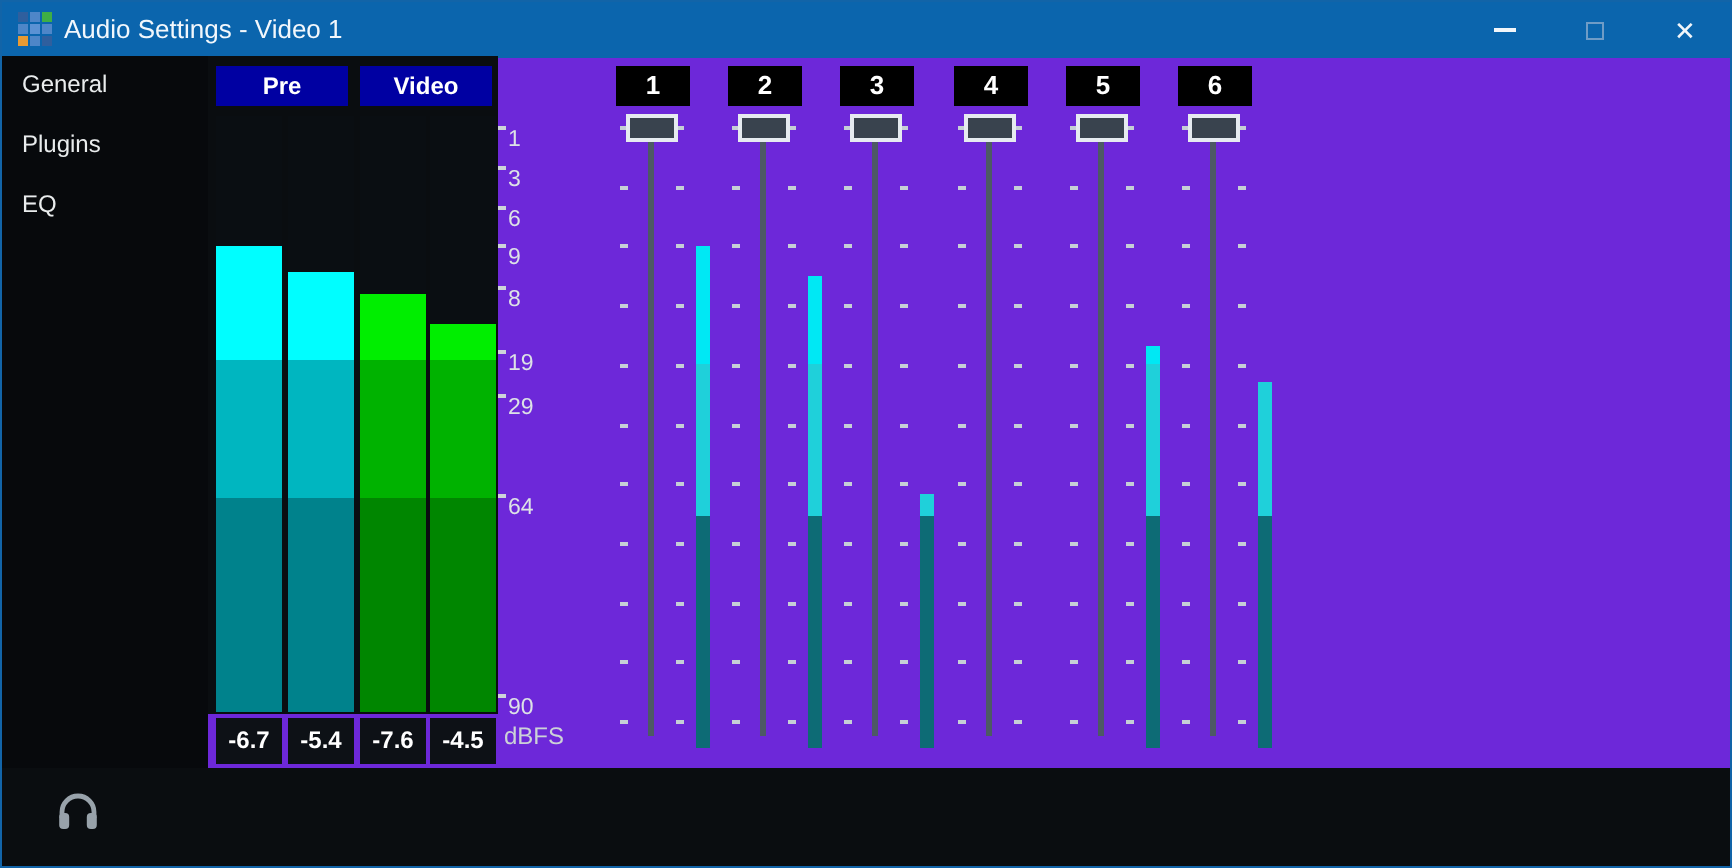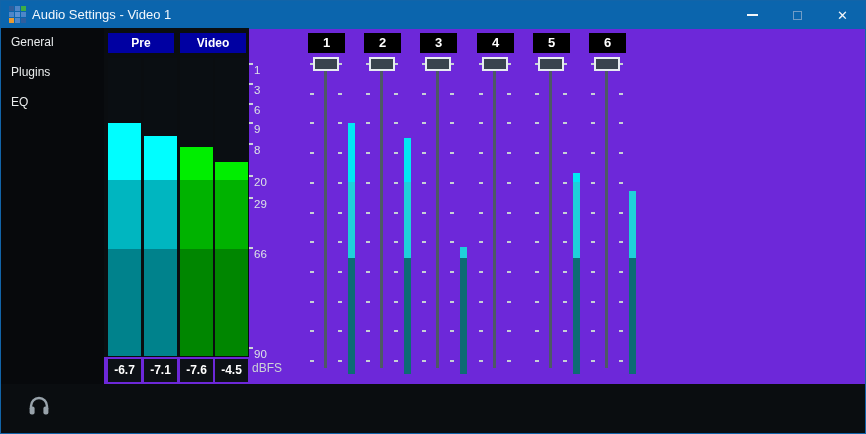--- a/index.html
+++ b/index.html
@@ -71,44 +71,44 @@
     </div>
 
   <div id="meter-backdrop"></div>
   <div id="meter-section">
       <div class="group-header" style="position: absolute; left: 107px; background: rgb(0, 0, 162);">Pre</div>
       <div class="" style="position: absolute; left: 107px; top: 57px; width: 33px; height: 298px; background: rgb(10, 14, 18);"></div>
       <div class="" style="position: absolute; left: 107px; top: 122px; width: 33px; height: 233px; background: linear-gradient(rgb(0, 254, 255) 0px, rgb(0, 254, 255) 57px, rgb(0, 182, 192) 57px, rgb(0, 182, 192) 126px, rgb(0, 130, 140) 126px, rgb(0, 130, 140) 233px);"></div>
       <div class="value-box" style="position: absolute; left: 107px;">-6.7</div>
       <div class="" style="position: absolute; left: 143px; top: 57px; width: 33px; height: 298px; background: rgb(10, 14, 18);"></div>
       <div class="" style="position: absolute; left: 143px; top: 135px; width: 33px; height: 220px; background: linear-gradient(rgb(0, 254, 255) 0px, rgb(0, 254, 255) 44px, rgb(0, 182, 192) 44px, rgb(0, 182, 192) 113px, rgb(0, 130, 140) 113px, rgb(0, 130, 140) 220px);"></div>
-      <div class="value-box" style="position: absolute; left: 143px;">-7.1</div>
+      <div class="value-box" style="position: absolute; left: 143px;">-5.4</div>
       <div class="group-header" style="position: absolute; left: 179px; background: rgb(0, 0, 162);">Video</div>
       <div class="" style="position: absolute; left: 179px; top: 57px; width: 33px; height: 298px; background: rgb(10, 14, 18);"></div>
       <div class="" style="position: absolute; left: 179px; top: 146px; width: 33px; height: 209px; background: linear-gradient(rgb(0, 238, 0) 0px, rgb(0, 238, 0) 33px, rgb(0, 178, 0) 33px, rgb(0, 178, 0) 102px, rgb(0, 134, 0) 102px, rgb(0, 134, 0) 209px);"></div>
       <div class="value-box" style="position: absolute; left: 179px;">-7.6</div>
       <div class="" style="position: absolute; left: 214px; top: 57px; width: 33px; height: 298px; background: rgb(10, 14, 18);"></div>
       <div class="" style="position: absolute; left: 214px; top: 161px; width: 33px; height: 194px; background: linear-gradient(rgb(0, 238, 0) 0px, rgb(0, 238, 0) 18px, rgb(0, 178, 0) 18px, rgb(0, 178, 0) 87px, rgb(0, 134, 0) 87px, rgb(0, 134, 0) 194px);"></div>
       <div class="value-box" style="position: absolute; left: 214px;">-4.5</div>
       <div class="scale-dash" style="position: absolute; left: 248px; top: 62px;"></div>
       <div class="scale-num" style="position: absolute; left: 253px; top: 63px;">1</div>
       <div class="scale-dash" style="position: absolute; left: 248px; top: 82px;"></div>
       <div class="scale-num" style="position: absolute; left: 253px; top: 83px;">3</div>
       <div class="scale-dash" style="position: absolute; left: 248px; top: 102px;"></div>
       <div class="scale-num" style="position: absolute; left: 253px; top: 103px;">6</div>
       <div class="scale-dash" style="position: absolute; left: 248px; top: 121px;"></div>
       <div class="scale-num" style="position: absolute; left: 253px; top: 122px;">9</div>
       <div class="scale-dash" style="position: absolute; left: 248px; top: 142px;"></div>
       <div class="scale-num" style="position: absolute; left: 253px; top: 143px;">8</div>
       <div class="scale-dash" style="position: absolute; left: 248px; top: 174px;"></div>
-      <div class="scale-num" style="position: absolute; left: 253px; top: 175px;">20</div>
+      <div class="scale-num" style="position: absolute; left: 253px; top: 175px;">19</div>
       <div class="scale-dash" style="position: absolute; left: 248px; top: 196px;"></div>
       <div class="scale-num" style="position: absolute; left: 253px; top: 197px;">29</div>
       <div class="scale-dash" style="position: absolute; left: 248px; top: 246px;"></div>
-      <div class="scale-num" style="position: absolute; left: 253px; top: 247px;">66</div>
+      <div class="scale-num" style="position: absolute; left: 253px; top: 247px;">64</div>
       <div class="scale-dash" style="position: absolute; left: 248px; top: 346px;"></div>
       <div class="scale-num" style="position: absolute; left: 253px; top: 347px;">90</div>
       <div class="" id="dbfs-label" style="position: absolute; left: 251px; top: 360px; font-size: 12px; color: rgb(204, 210, 215);">dBFS</div>
     </div>
 
   <div id="channel-section">
       <div class="ch-header" style="position: absolute; left: 307px;">1</div>
       <div class="fader-tick" style="position: absolute; left: 309px; top: 62px;"></div>
       <div class="fader-tick" style="position: absolute; left: 337px; top: 62px;"></div>
       <div class="fader-tick" style="position: absolute; left: 309px; top: 92px;"></div>

